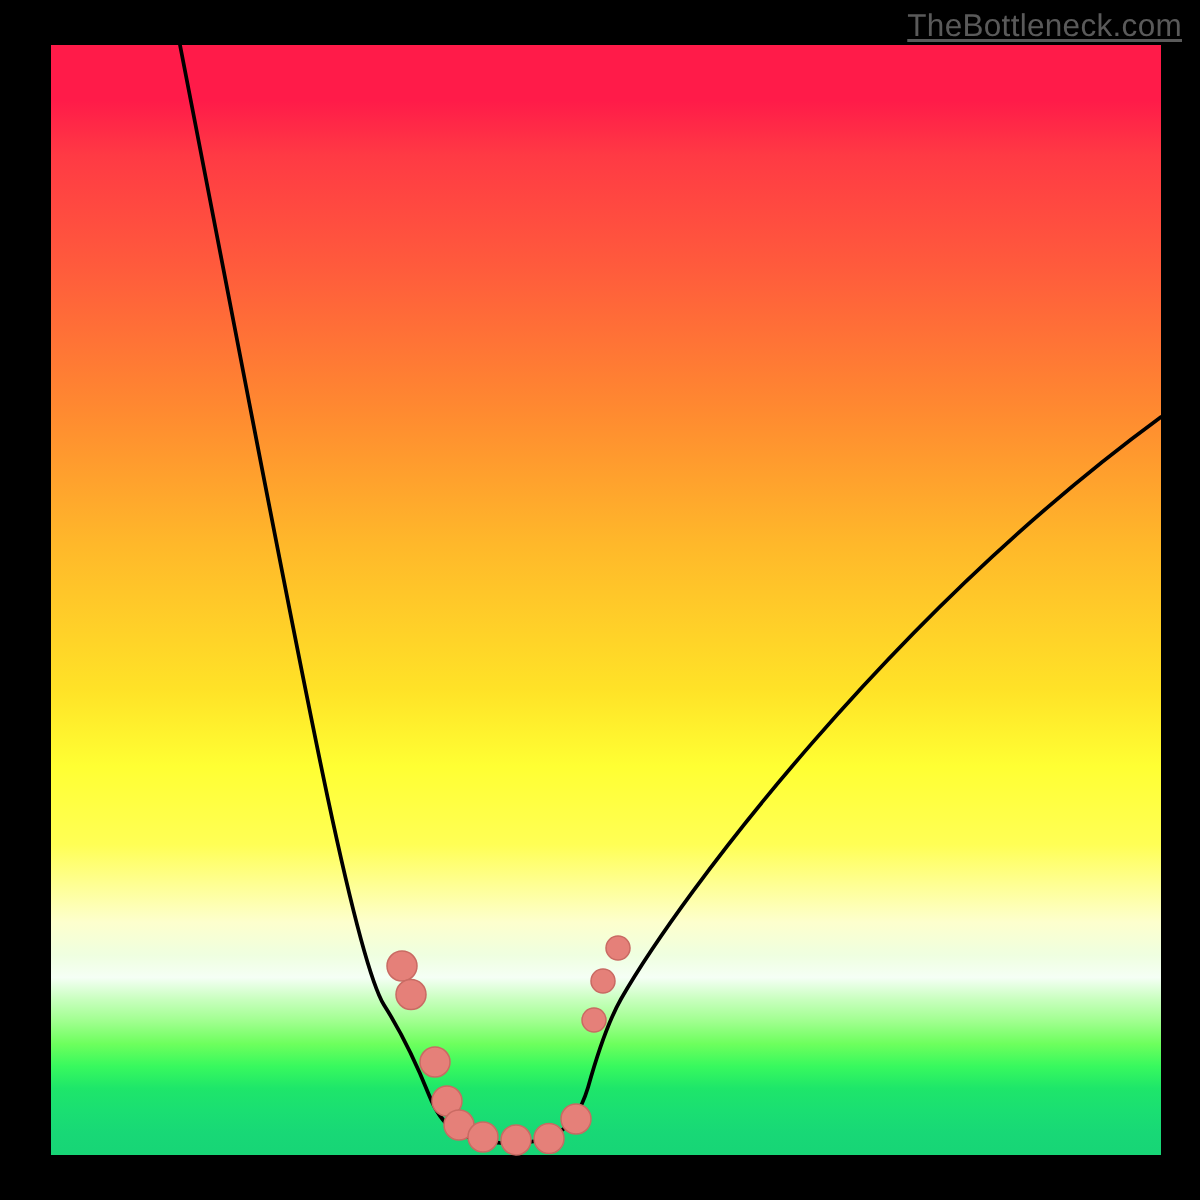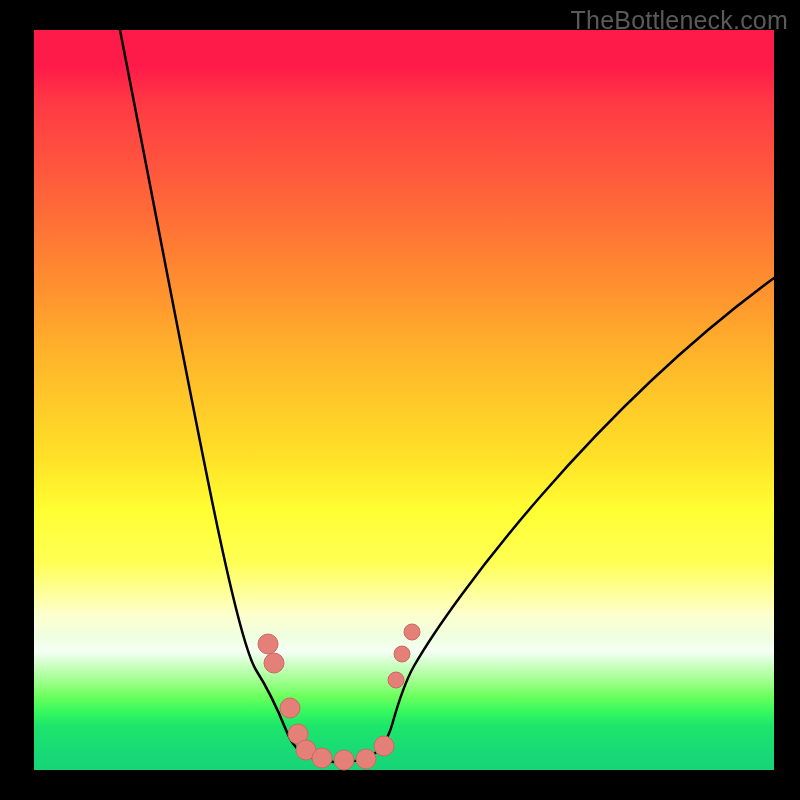--- a/index.html
+++ b/index.html
@@ -55,23 +55,24 @@
     top: 0;
     width: 740px;
     height: 740px;
     overflow: visible;
   }
   .watermark {
     position: absolute;
     top: 6px;
     right: 12px;
     color: #5a5a5a;
-    font-size: 25px;
+    font-size: 21px;
     font-weight: 500;
     letter-spacing: 0.2px;
+    text-decoration: underline;
   }
 </style>
 </head>
 <body>
 
 <div class="frame">
   <div class="plot">
     <svg class="curve" viewBox="0 0 740 740">
       <path fill="none" stroke="#000" stroke-width="2.5" stroke-linecap="round" d="M 86 0 C 160 380, 200 604, 222 640 C 236 662, 244 680, 252 700 C 260 720, 270 730, 300 732 C 330 733, 348 728, 358 695 C 365 670, 372 650, 380 636 C 420 566, 560 380, 740 248"></path>
       <g id="points-group">

